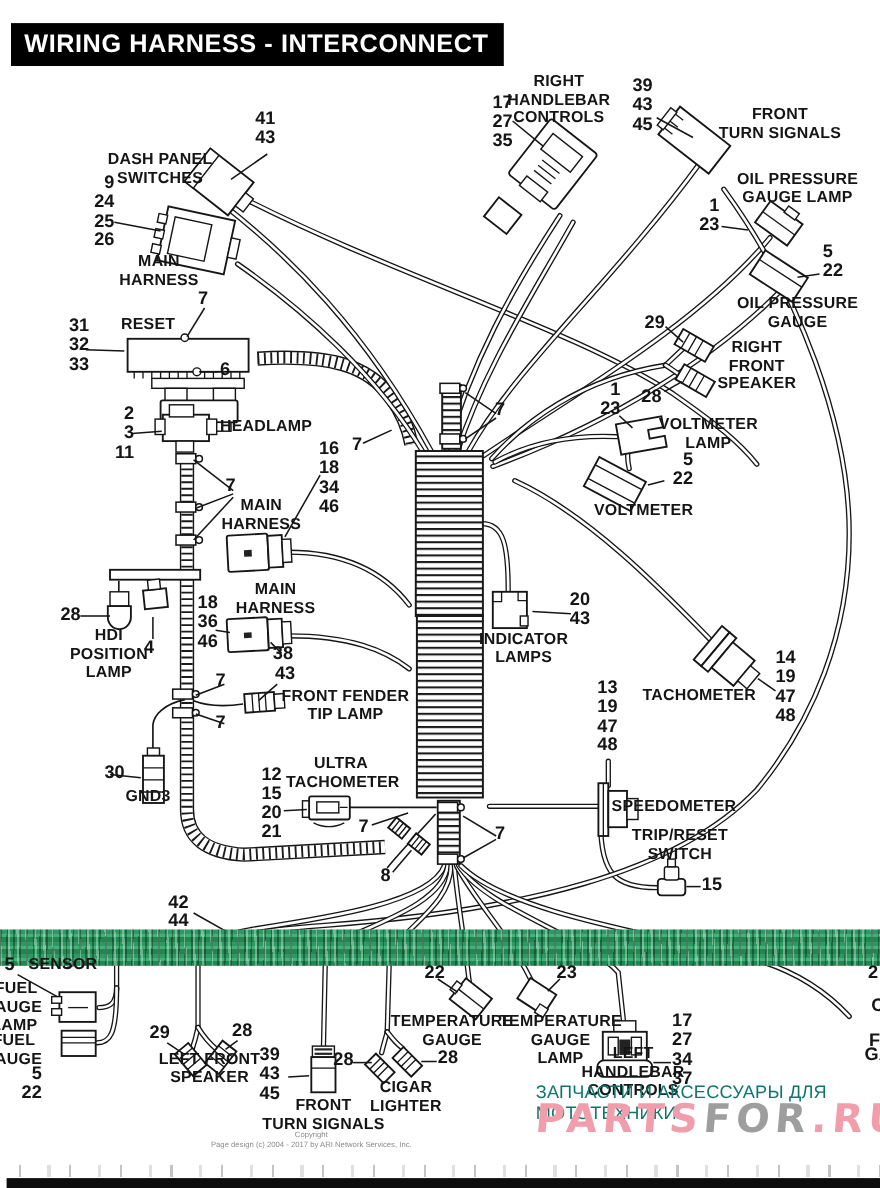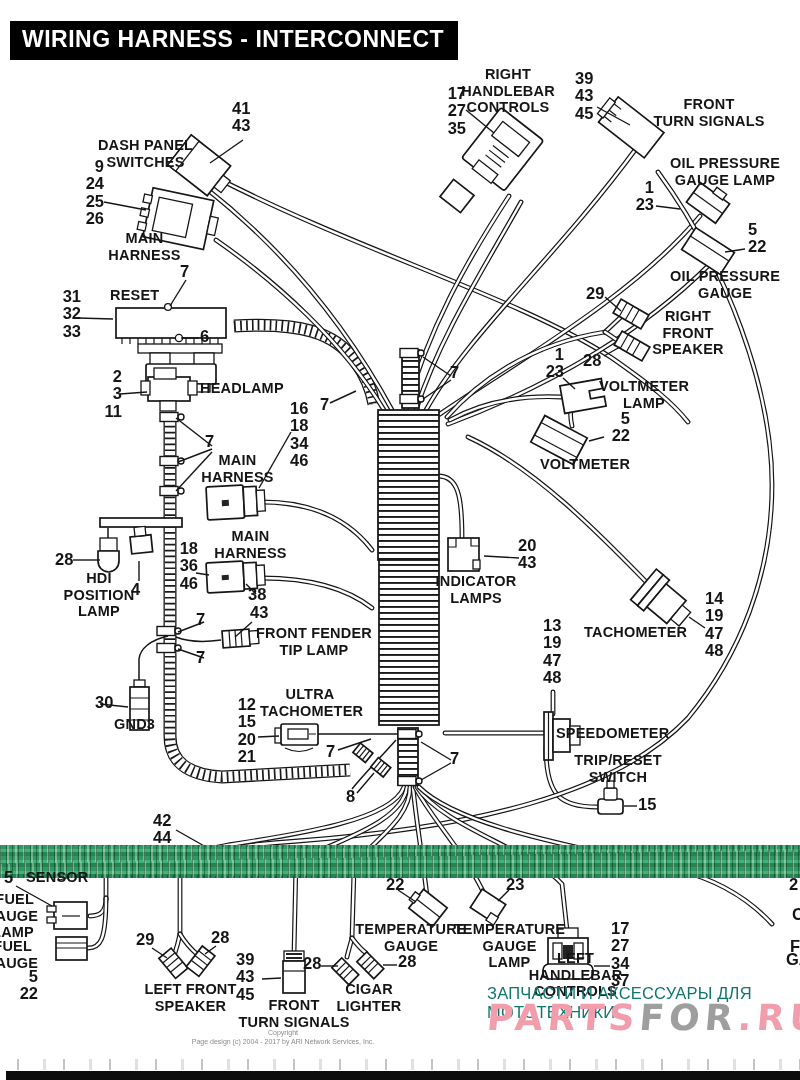--- a/index.html
+++ b/index.html
@@ -502,21 +502,21 @@
 <div class="lbl" style="left:26px;top:869px">SENSOR</div>
 <div class="lbl rt" style="left:-16px;top:891px;width:50px">FUEL
 GAUGE
 LAMP</div>
 <div class="lbl rt" style="left:-16px;top:938px;width:48px">FUEL
 GAUGE</div>
 <div class="lbl num rt" style="left:12px;top:968px;width:26px">5
 22</div>
 <div class="lbl num" style="left:136px;top:931px">29</div>
 <div class="lbl num" style="left:211px;top:929px">28</div>
-<div class="lbl ctr" style="left:138px;top:981px;width:105px">LEFT FRONT
+<div class="lbl ctr" style="left:138px;top:955px;width:105px">LEFT FRONT
 SPEAKER</div>
 <div class="lbl num" style="left:236px;top:951px;width:26px">39
 43
 45</div>
 <div class="lbl ctr" style="left:238px;top:997px;width:112px">FRONT
 TURN SIGNALS</div>
 <div class="lbl num" style="left:303px;top:955px">28</div>
 <div class="lbl ctr" style="left:330px;top:981px;width:78px">CIGAR
 LIGHTER</div>
 <div class="lbl ctr" style="left:355px;top:921px;width:112px">TEMPERATURE

